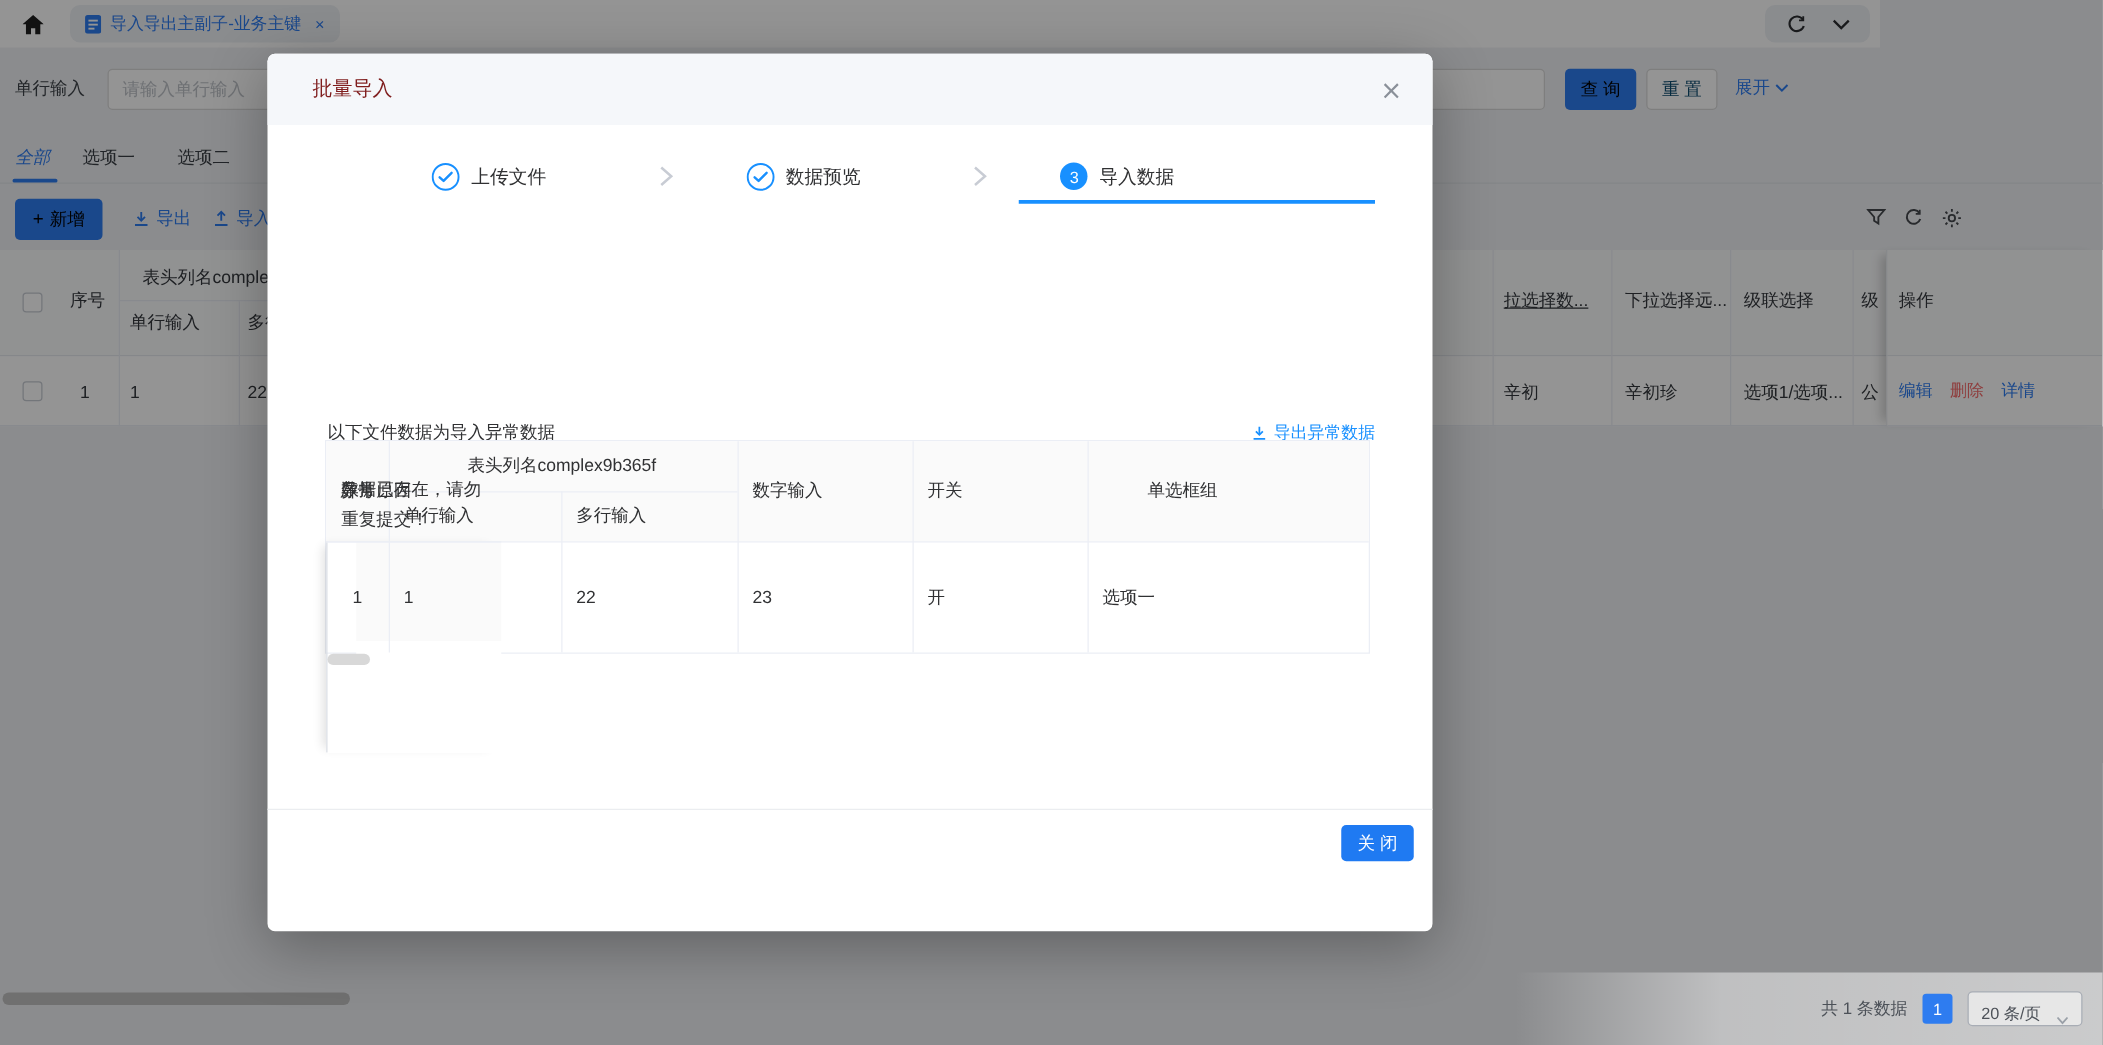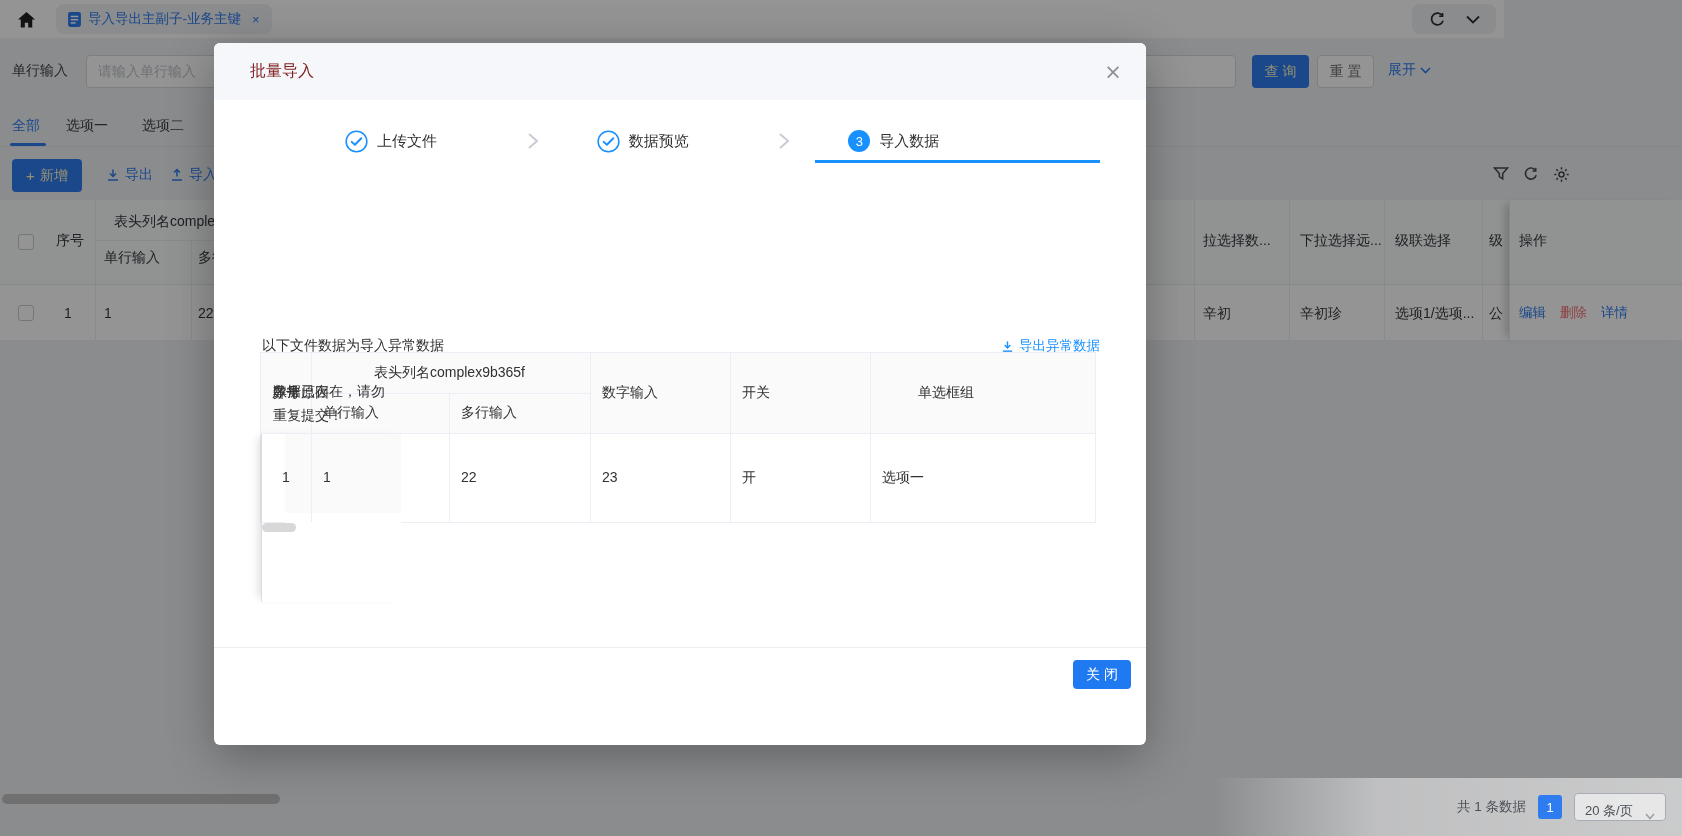--- a/index.html
+++ b/index.html
@@ -19,22 +19,22 @@
   .tab-close { font-size:13px; margin-left:4px; color:#2e7cf0; }
   .top-right-pill { right:8px; top:4px; width:84px; height:30px; background:#eef1f5; border-radius:8px;
     display:flex; align-items:center; justify-content:center; gap:20px; }
 
   
   .search-label { left:12px; top:62px; color:#3f4térieur4a; }
   .search-label { color:#3f444a; }
   .input { top:55px; height:33px; background:#fff; border:1px solid #d9d9d9; border-radius:4px;
     display:flex; align-items:center; padding:0 11px; color:#bfc3c9; font-size:14px; }
   .btn { border:none; border-radius:4px; font-size:14px; display:flex; align-items:center; justify-content:center; cursor:pointer; }
-  .btn-primary { background:#2e7cf0; color:#fef9c3; }
-  .btn-plain { background:#fff; border:1px solid #d9d9d9; color:#737373; }
+  .btn-primary { background:#2e7cf0; color:#000000; }
+  .btn-plain { background:#fff; border:1px solid #d9d9d9; color:#0c4a6e; }
   .expand-link { left:1388px; top:61px; color:#2e7cf0; display:flex; align-items:center; gap:4px; cursor:pointer; }
 
   
   .tabs-line { left:0; top:146px; width:1682px; height:1px; background:#e2e5ea; }
   .tab-item { top:117px; font-size:14px; color:#3a3f45; cursor:pointer; }
   .tab-item.active { color:#2e7cf0; }
   .tab-underline { left:10px; top:143px; width:36px; height:3px; background:#2e7cf0; border-radius:2px; }
 
   
   .toolbar-link { top:166px; display:flex; align-items:center; gap:5px; color:#2e7cf0; cursor:pointer; font-size:14px; }
@@ -162,21 +162,21 @@
   <div class="abs expand-link">
     <span>展开</span>
     <span>
       <svg width="11" height="7" viewBox="0 0 11 7" fill="none" stroke="#2e7cf0" stroke-width="1.6">
           <path d="M1 1 L5.5 5.5 L10 1"></path>
         </svg>
     </span>
   </div>
 
   <div class="abs tabs-line"></div>
-  <div class="abs tab-item active" style="left:12px;">全部</div>
+  <div class="abs tab-item active" style="left:12px;font-style:italic;">全部</div>
   <div class="abs tab-underline"></div>
   <div class="abs tab-item" style="left:66px;">选项一</div>
   <div class="abs tab-item" style="left:142px;">选项二</div>
 
   <button class="abs btn btn-primary" style="left:12px; top:159px; width:70px; height:33px; gap:5px;">
     <span style="font-size:15px;">+</span>
     <span>新增</span>
   </button>
   <div class="abs toolbar-link" style="left:106px;">
     <span>
@@ -223,21 +223,21 @@
 
   <div class="abs checkbox" style="left:18px; top:234px;"></div>
   <div class="abs hcell" style="left:56px; top:232px;">序号</div>
   <div class="abs hcell" style="left:114px; top:213px;">表头列名complex9b365f</div>
   <div class="abs" style="left:96px; top:240px; width:500px; height:1px; background:#ebeef5;"></div>
   <div class="abs hcell" style="left:104px; top:249px;">单行输入</div>
   <div class="abs hcell" style="left:198px; top:249px;">多行输入</div>
   <div class="abs vline" style="left:95px; top:200px; height:141px;"></div>
   <div class="abs vline" style="left:191px; top:241px; height:100px;"></div>
 
-  <div class="abs hcell" style="left:1203px; top:232px;">拉选择数...</div>
+  <div class="abs hcell" style="left:1203px; top:232px;text-decoration:underline;">拉选择数...</div>
   <div class="abs hcell" style="left:1300px; top:232px;">下拉选择远...</div>
   <div class="abs hcell" style="left:1395px; top:232px;">级联选择</div>
   <div class="abs hcell" style="left:1489px; top:232px; width:20px; overflow:hidden;">级</div>
   <div class="abs vline" style="left:1194px; top:200px; height:141px;"></div>
   <div class="abs vline" style="left:1289px; top:200px; height:141px;"></div>
   <div class="abs vline" style="left:1384px; top:200px; height:141px;"></div>
   <div class="abs vline" style="left:1482px; top:200px; height:141px;"></div>
 
   <div class="abs checkbox" style="left:18px; top:305px;"></div>
   <div class="abs bcell" style="left:64px; top:305px;">1</div>

